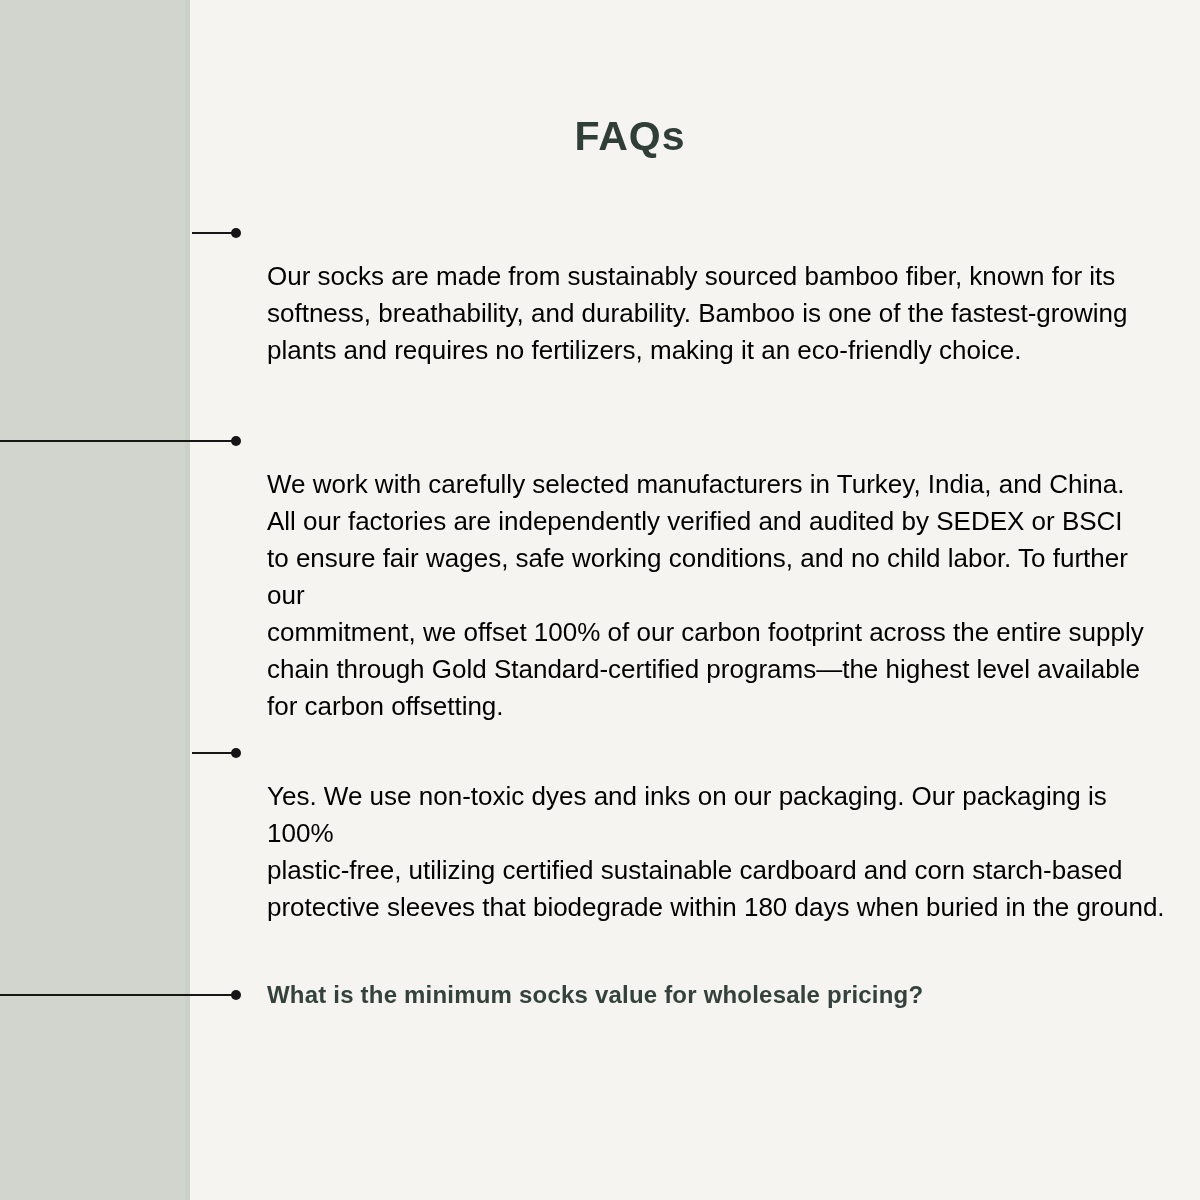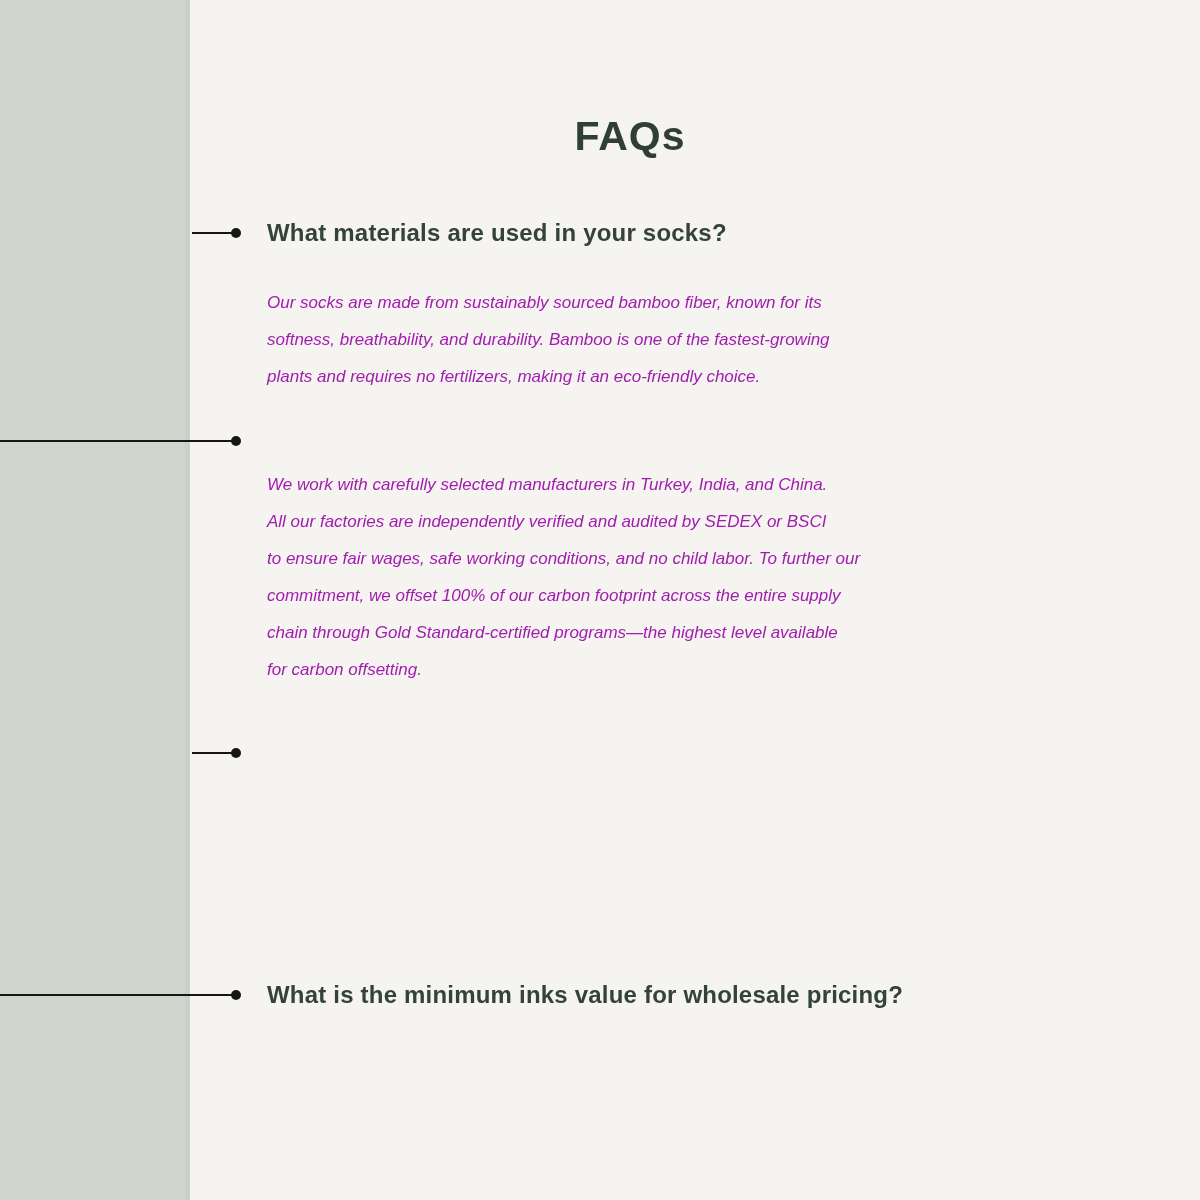--- a/index.html
+++ b/index.html
@@ -69,41 +69,39 @@
     max-width: 800px;
     font-size: 24px;
     font-weight: bold;
     line-height: 26px;
     letter-spacing: 0.2px;
     color: #33423c;
   }
   .answer {
     margin: 38px 0 0 267px;
     max-width: 900px;
-    font-size: 17px;
+    font-size: 26px;
     line-height: 37px;
-    color: #a21caf;
+    color: #000000;
     white-space: pre-line;
-    font-style: italic;
   }
 </style>
 </head>
 <body>
 
 <div class="canvas">
 
   <div class="sidebar"></div>
 
   <h1 class="page-title">FAQs</h1>
 
   <div class="faq-item pos-1">
     <div class="connector short">
       <span class="dot"></span>
     </div>
-    <h2 class="question">What materials are used in your socks?</h2>
     <p class="answer">Our socks are made from sustainably sourced bamboo fiber, known for its
 softness, breathability, and durability. Bamboo is one of the fastest-growing
 plants and requires no fertilizers, making it an eco-friendly choice.</p>
   </div>
 
   <div class="faq-item pos-2">
     <div class="connector long">
       <span class="dot"></span>
     </div>
     <p class="answer">We work with carefully selected manufacturers in Turkey, India, and China.
@@ -111,22 +109,25 @@
 to ensure fair wages, safe working conditions, and no child labor. To further our
 commitment, we offset 100% of our carbon footprint across the entire supply
 chain through Gold Standard-certified programs—the highest level available
 for carbon offsetting.</p>
   </div>
 
   <div class="faq-item pos-3">
     <div class="connector short">
       <span class="dot"></span>
     </div>
+    <p class="answer">Yes. We use non-toxic dyes and inks on our packaging. Our packaging is 100%
+plastic-free, utilizing certified sustainable cardboard and corn starch-based
+protective sleeves that biodegrade within 180 days when buried in the ground.</p>
   </div>
 
   <div class="faq-item pos-4">
     <div class="connector long">
       <span class="dot"></span>
     </div>
-    <h2 class="question">What is the minimum inks value for wholesale pricing?</h2>
+    <h2 class="question">What is the minimum socks value for wholesale pricing?</h2>
   </div>
 
 </div>
 
 </body></html>

